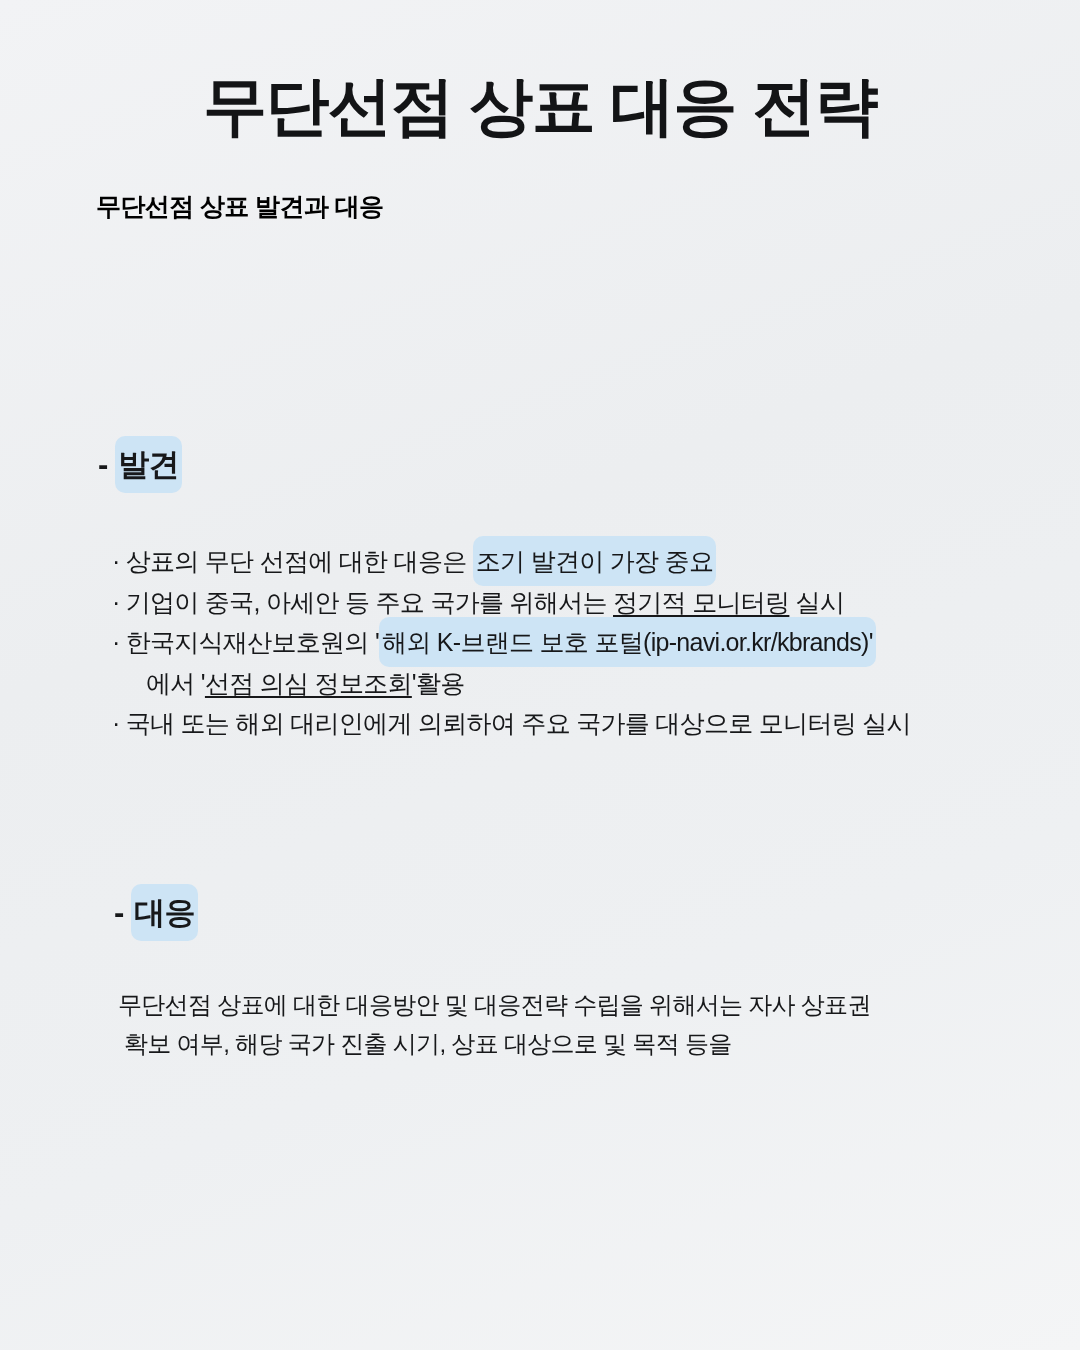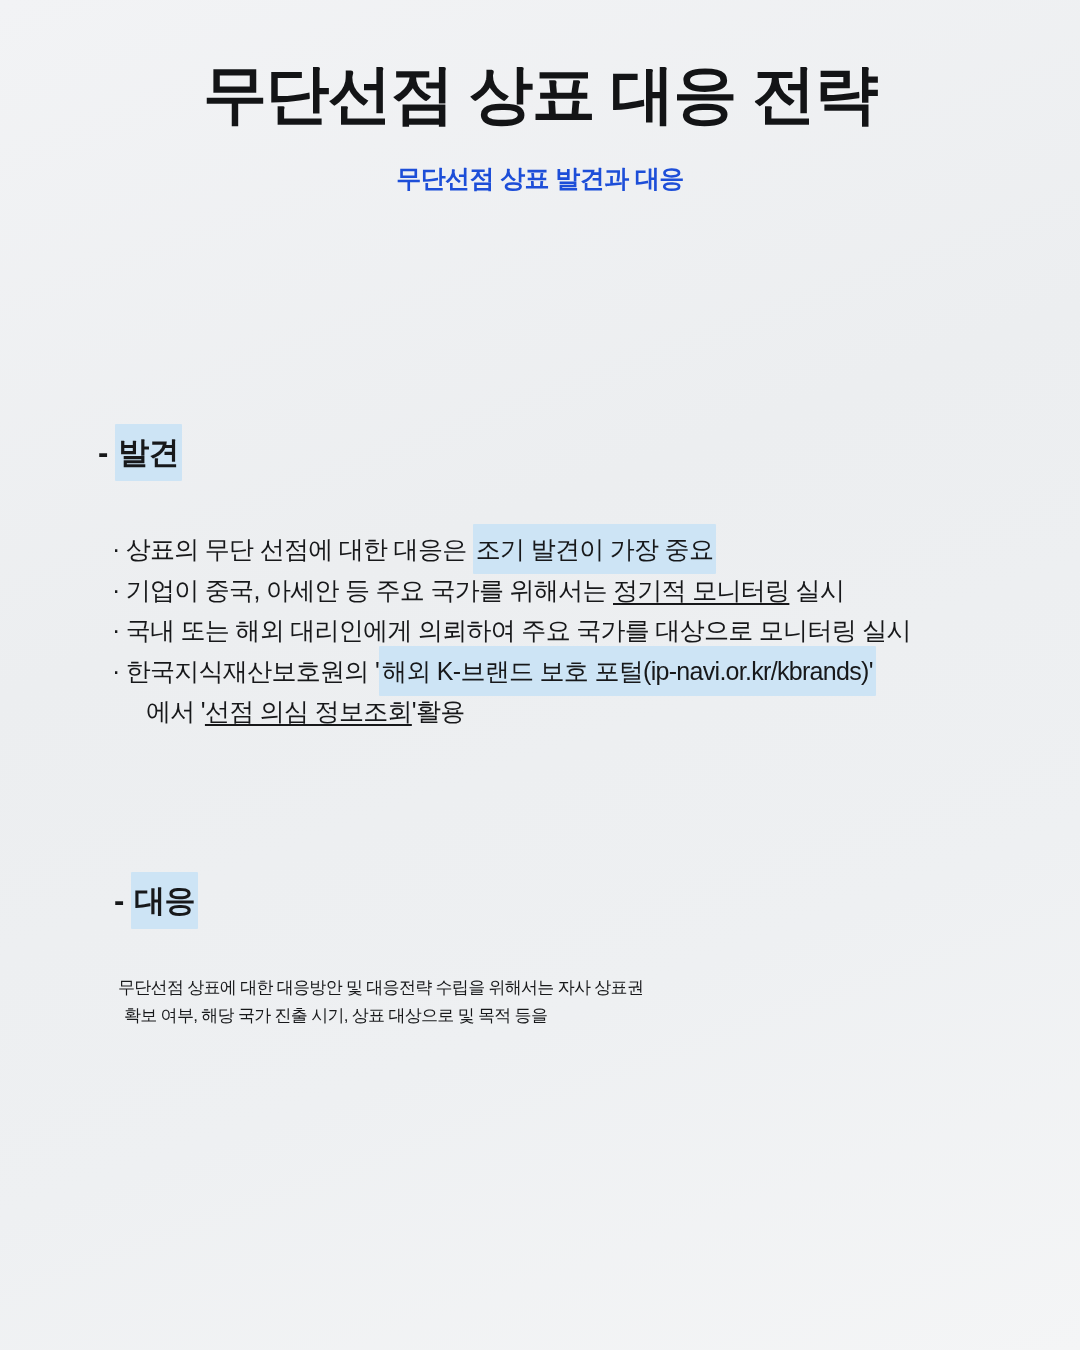--- a/index.html
+++ b/index.html
@@ -21,48 +21,47 @@
     box-sizing: border-box;
     padding: 0 80px;
     position: relative;
   }
   .title {
     text-align: center;
     font-size: 64px;
     font-weight: 700;
     letter-spacing: -1.5px;
     color: #131416;
-    margin: 0;
+    margin: 12px;
     padding-top: 58px;
     line-height: 1.15;
   }
   .subtitle {
-    text-align: center;
     font-size: 25px;
     font-weight: 700;
-    color: #1d4ed8;
-    margin: 0;
+    color: #000000;
+    margin: 16px;
     padding-top: 30px;
     letter-spacing: -0.6px;
   }
   .section {
     margin-top: 0;
   }
   .section-heading {
     font-size: 31px;
     font-weight: 700;
     color: #17181a;
     letter-spacing: -0.8px;
     margin: 0;
     padding-left: 10px;
   }
   .hl {
     background: #cde4f5;
     padding: 11px 3px;
-    border-radius: 1px;
+    border-radius: 10px;
   }
   .ul {
     text-decoration: underline;
     text-decoration-thickness: 1.5px;
     text-underline-offset: 4px;
   }
   .bullets {
     margin: 16px;
     padding: 0 0 0 8px;
     list-style: none;
@@ -92,21 +91,21 @@
   }
   .section-response {
     position: absolute;
     top: 880px;
     left: 104px;
     right: 80px;
   }
   .para {
     margin-top: 52px;
     padding-left: 14px;
-    font-size: 17px;
+    font-size: 24px;
     line-height: 1.62;
     letter-spacing: -0.7px;
     color: #17181a;
   }
   .para div {
     white-space: nowrap;
   }
   .para .l2, .para .l3 {
     padding-left: 6px;
   }
@@ -124,27 +123,27 @@
       <span>- </span><span class="hl">발견</span>
     </div>
     <ul class="bullets bullets-wrap">
       <li>
         <span class="dot">·</span><span>상표의 무단 선점에 대한 대응은 </span><span class="hl">조기 발견이 가장 중요</span>
       </li>
       <li>
         <span class="dot">·</span><span>기업이 중국, 아세안 등 주요 국가를 위해서는 </span><span class="ul">정기적 모니터링</span><span> 실시</span>
       </li>
       <li>
-        <span class="dot">·</span><span>국내 또는 해외 대리인에게 의뢰하여 주요 국가를 대상으로 모니터링 실시</span>
-      </li>
-      <li>
         <span class="dot">·</span><span>한국지식재산보호원의 '</span><span class="hl">해외 K-브랜드 보호 포털(ip-navi.or.kr/kbrands)'</span>
         <div class="cont">
           <span>에서 '</span><span class="ul">선점 의심 정보조회</span><span>'활용</span>
         </div>
+      </li>
+      <li>
+        <span class="dot">·</span><span>국내 또는 해외 대리인에게 의뢰하여 주요 국가를 대상으로 모니터링 실시</span>
       </li>
     </ul>
   </div>
 
   <div class="section section-response">
     <div class="section-heading">
       <span>- </span><span class="hl">대응</span>
     </div>
     <div class="para">
       <div class="l1">

